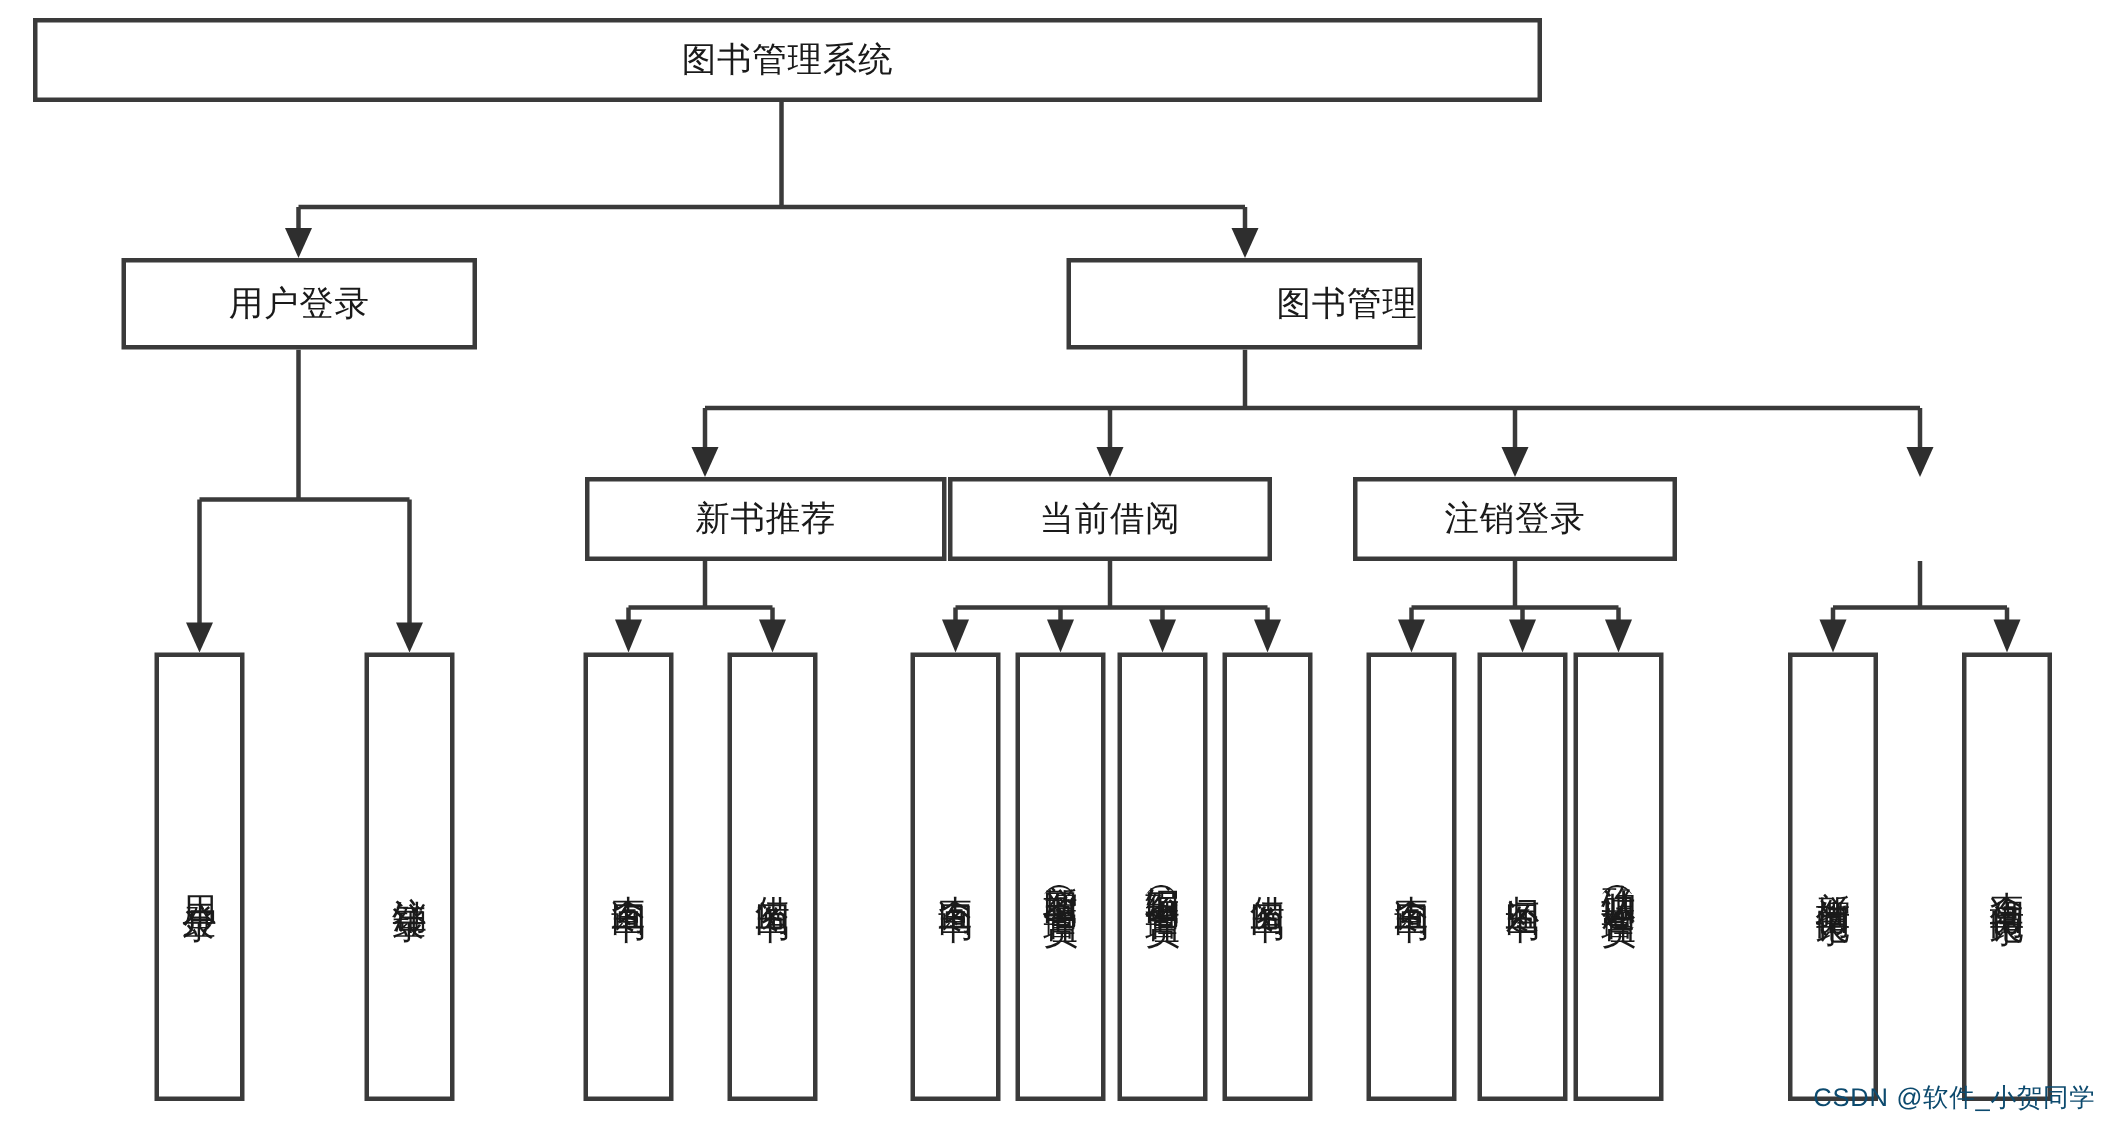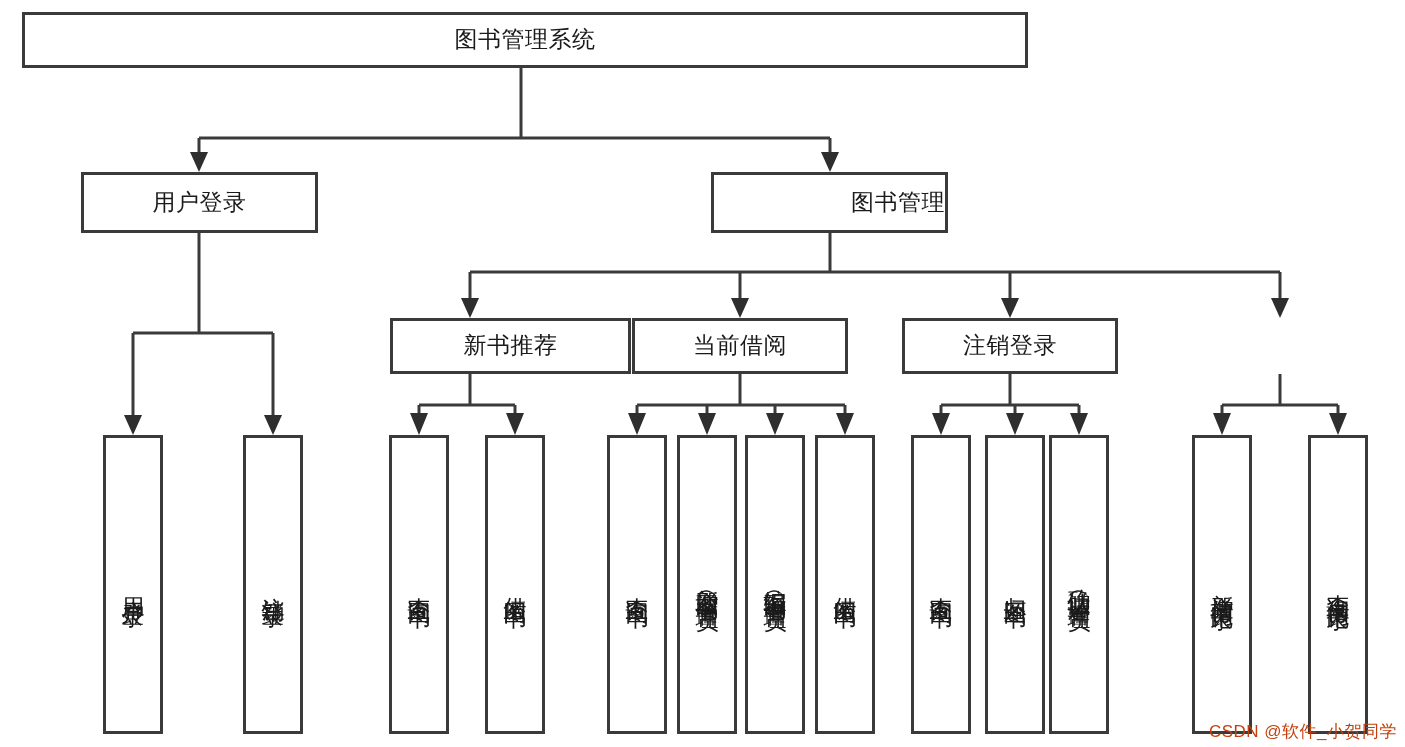--- a/index.html
+++ b/index.html
@@ -58,21 +58,21 @@
     top: 0;
     width: 1405px;
     height: 747px;
     pointer-events: none;
   }
   #watermark {
     position: absolute;
     right: 8px;
     bottom: 4px;
     font-size: 17px;
-    color: #c2410c;
+    color: #0c4a6e;
     white-space: nowrap;
     letter-spacing: 0.5px;
   }
 </style>
 </head>
 <body>
 
 <div id="chart-root">
 
   <svg id="connectors" viewBox="0 0 1405 747" width="1405" height="747" xmlns="http://www.w3.org/2000/svg">

